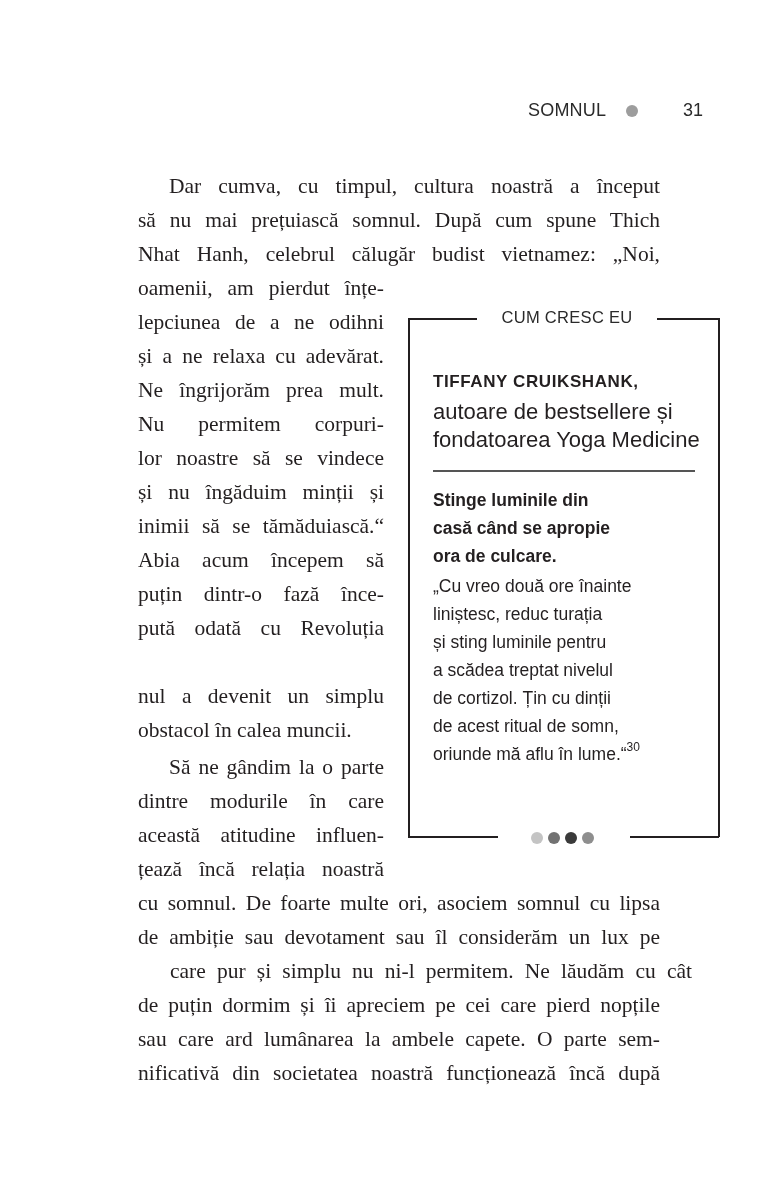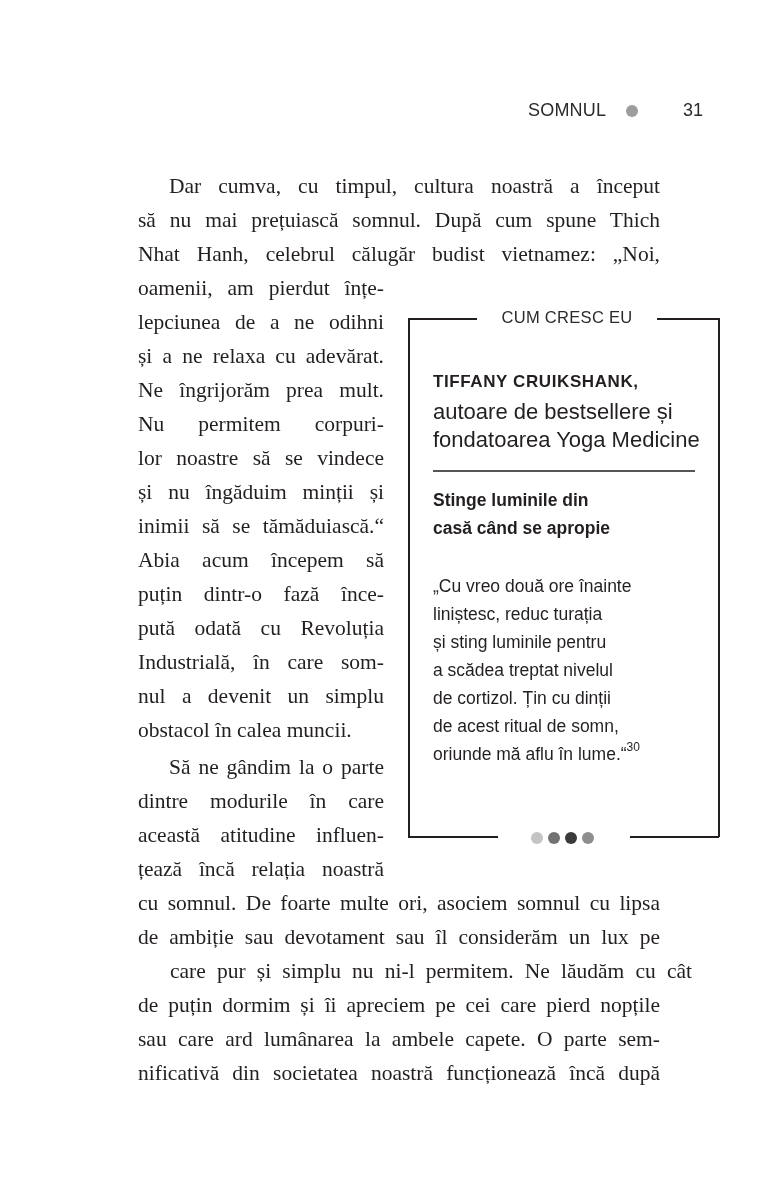--- a/index.html
+++ b/index.html
@@ -60,21 +60,20 @@
   <div class="line narrow justify" style="top:339px;">și a ne relaxa cu adevărat.</div>
   <div class="line narrow justify" style="top:305px;">lepciunea de a ne odihni</div>
   <div class="line narrow justify" style="top:373px;">Ne îngrijorăm prea mult.</div>
   <div class="line narrow justify" style="top:407px;">Nu permitem corpuri-</div>
   <div class="line narrow justify" style="top:441px;">lor noastre să se vindece</div>
   <div class="line narrow justify" style="top:475px;">și nu îngăduim minții și</div>
   <div class="line narrow justify" style="top:509px;">inimii să se tămăduiască.“</div>
   <div class="line narrow justify" style="top:543px;">Abia acum începem să</div>
   <div class="line narrow justify" style="top:577px;">puțin dintr-o fază înce-</div>
   <div class="line narrow justify" style="top:611px;">pută odată cu Revoluția</div>
-  <div class="line narrow justify" style="top:645px;">Industrială, în care som-</div>
   <div class="line narrow justify" style="top:679px;">nul a devenit un simplu</div>
   <div class="line narrow" style="top:713px;">obstacol în calea muncii.</div>
   <div class="line narrow justify indent" style="top:750px;">Să ne gândim la o parte</div>
   <div class="line narrow justify" style="top:784px;">dintre modurile în care</div>
   <div class="line narrow justify" style="top:818px;">această atitudine influen-</div>
   <div class="line narrow justify" style="top:852px;">țează încă relația noastră</div>
 
   <div class="line full justify" style="top:886px;">cu somnul. De foarte multe ori, asociem somnul cu lipsa</div>
   <div class="line full justify" style="top:920px;">de ambiție sau devotament sau îl considerăm un lux pe</div>
   <div class="line full justify" style="top:954px;margin-left:32px;">care pur și simplu nu ni-l permitem. Ne lăudăm cu cât</div>
@@ -98,20 +97,21 @@
   <div class="author-desc">
     <div>autoare de bestsellere și</div>
     <div>fondatoarea Yoga Medicine</div>
   </div>
 
   <div class="divider"></div>
 
   <div class="tip-title">
     <div>Stinge luminile din</div>
     <div>casă când se apropie</div>
+    <div>ora de culcare.</div>
   </div>
 
   <div class="quote">
     <div>„Cu vreo două ore înainte</div>
     <div>liniștesc, reduc turația</div>
     <div>și sting luminile pentru</div>
     <div>a scădea treptat nivelul</div>
     <div>de cortizol. Țin cu dinții</div>
     <div>de acest ritual de somn,</div>
     <div><span>oriunde mă aflu în lume.“</span><sup>30</sup></div>

